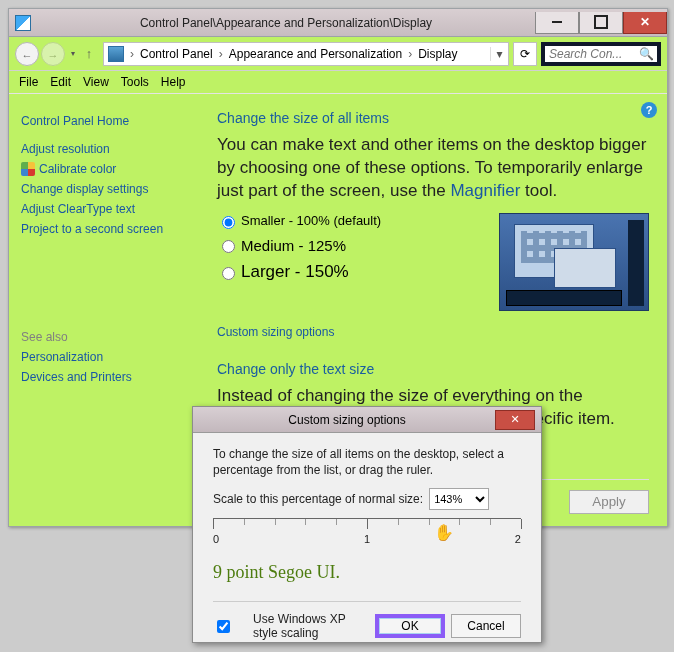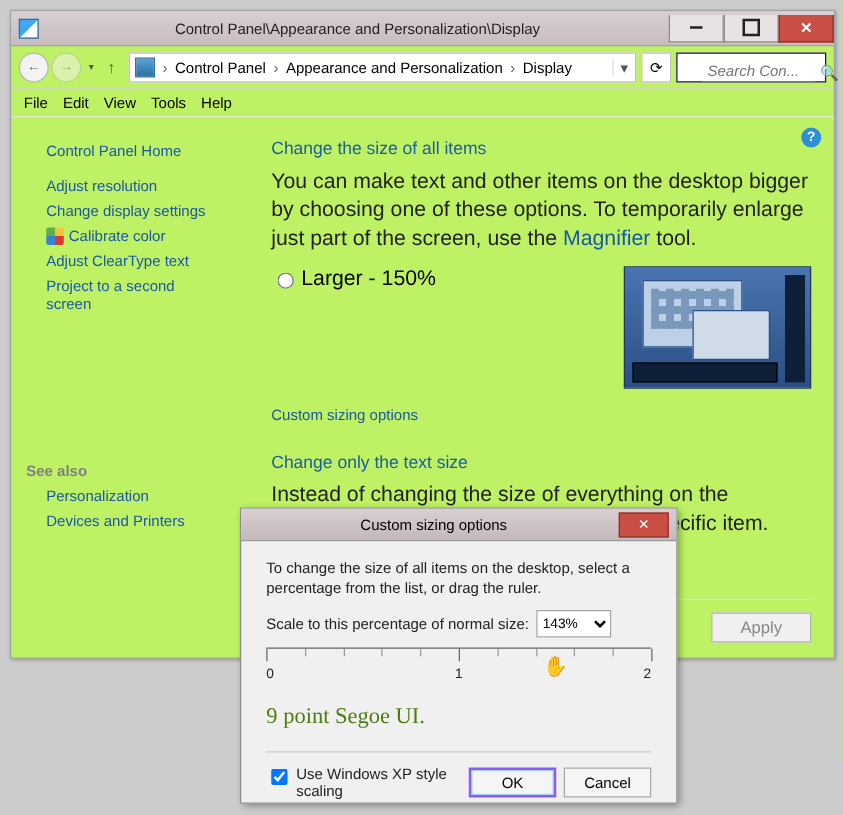--- a/index.html
+++ b/index.html
@@ -70,34 +70,34 @@
     flex:1; display:flex; align-items:center;
     border:1px solid #bfbfbf; height:24px; margin:0 4px;
     background:#fff;
   }
   .addrbar .seg { padding:0 4px; color:#000; }
   .addrbar .sep::after { content:"›"; color:#666; padding:0 2px; }
   .addr-icon { width:16px; height:16px; margin:0 4px;
     background:linear-gradient(#5aa3d6,#2d6fa3); border:1px solid #2d6fa3;}
   .addr-drop { width:18px; text-align:center; color:#555; border-left:1px solid #ddd;}
   .refresh { width:24px;height:24px;border:1px solid #bfbfbf;background:#fff;display:flex;align-items:center;justify-content:center; }
-  .searchbox { width:120px; height:24px; border:1px solid #0f172a; margin-left:4px; display:flex;align-items:flex-end; background:#fff;padding-left:20px;}
+  .searchbox { width:120px; height:24px; border:4px solid #0f172a; margin-left:4px; display:flex;align-items:center; background:#fff;}
   .searchbox input { border:none; width:90px; font-size:12px; color:#888; font-style:italic; padding-left:4px; outline:none;}
   .searchbox .mag { font-size:12px; color:#888; padding:0 4px;}
   
   .menubar { display:flex; gap:12px; padding:4px 10px; border-bottom:1px solid #e4e4e4; font-size:12px;}
   
   .content { display:flex; }
   .sidebar { width:190px; padding:14px 12px; }
-  .sidebar a, .sidebar .seealso a { color:#1a58a4; text-decoration:none; display:block; margin:6px 16px; font-size:12px;}
+  .sidebar a, .sidebar .seealso a { color:#1a58a4; text-decoration:none; display:block; margin:6px 0; font-size:12px;}
   .sidebar .cphome { color:#1a58a4; margin-bottom:14px; display:block; }
   .sidebar .shield { display:inline-block; width:14px;height:14px;vertical-align:-3px;margin-right:4px;
     background: conic-gradient(#f5c33b 0 25%, #d63a2f 0 50%, #3a84cf 0 75%, #5fae4d 0 100%);
     border-radius:2px;}
-  .sidebar .seealso-h { color:#808080; margin-top:120px; font-size:12px;font-weight:bold; }
+  .sidebar .seealso-h { color:#808080; margin-top:94px; font-size:12px; }
   .main { flex:1; padding:12px 18px; position:relative; }
   .help-icon { position:absolute; top:8px; right:10px; width:16px;height:16px;
     border-radius:50%; background:#2d8fd6; color:#fff; font-size:11px; font-weight:bold;
     display:flex;align-items:center;justify-content:center;}
   h3.section { color:#1a5ea0; font-weight:normal; font-size:14px; margin:4px 0 8px;}
   .desc { font-size:17px; color:#222; line-height:1.35; margin-bottom:10px;}
   .desc a { color:#1a58a4; }
   .radio-row { display:flex; align-items:center; margin:8px 0; font-size:13px;}
   .radio-row input { margin-right:6px; }
   .radio-row.med label { font-size:15px; }
@@ -145,23 +145,23 @@
   .ruler {
     border-top:1px solid #666;
     height:34px; position:relative; margin:4px 0 10px;
   }
   .ruler .tick { position:absolute; top:0; width:1px; height:10px; background:#666;}
   .ruler .stick { position:absolute; top:0; width:1px; height:6px; background:#999;}
   .ruler .cursor { position:absolute; top:4px; font-size:16px; }
   .ruler .lbl { position:absolute; top:14px; font-size:11px; color:#222;}
   .sample { font-family:"Segoe UI"; font-size:18px; color:#4d7c0f; margin:4px 0 18px;}
   .dlg-footer { display:flex; align-items:center; gap:6px; border-top:1px solid #ccc; padding-top:10px;}
-  .dlg-footer .xp { flex:1; display:flex; align-items:flex-start; gap:4px; font-size:12px;}
+  .dlg-footer .xp { flex:1; display:flex; align-items:center; gap:20px; font-size:12px;}
   .dlg-footer button { width:70px; height:24px; border:1px solid #a6a6a6; background:#f5f5f5; font-size:12px;}
-  .dlg-footer button.ok { border:2px solid #8b5cf6; box-shadow:inset 0 0 0 1px #a9d3f0;}
+  .dlg-footer button.ok { border:4px solid #8b5cf6; box-shadow:inset 0 0 0 1px #a9d3f0;}
 </style>
 </head>
 <body>
 
 <div class="window">
 
   <div class="titlebar">
     <div class="sys-icon"></div>
     <div class="title">Control Panel\Appearance and Personalization\Display</div>
     <div class="title-buttons">
@@ -200,22 +200,22 @@
     <span>View</span>
     <span>Tools</span>
     <span>Help</span>
   </div>
 
   <div class="content">
 
     <div class="sidebar">
       <a class="cphome">Control Panel Home</a>
       <a>Adjust resolution</a>
+      <a><span class="shield"></span><span>Calibrate color</span></a>
       <a>Change display settings</a>
-      <a><span class="shield"></span><span>Calibrate color</span></a>
       <a>Adjust ClearType text</a>
       <a>Project to a second screen</a>
 
       <div class="seealso-h">See also</div>
       <a>Personalization</a>
       <a>Devices and Printers</a>
     </div>
 
     <div class="main">
       <div class="help-icon">?</div>
@@ -225,20 +225,28 @@
         <span>You can make text and other items on the desktop bigger by choosing one of these options. To temporarily enlarge just part of the screen, use the </span><a>Magnifier</a><span> tool.</span>
       </div>
 
       <div class="preview">
         <div class="win1"></div>
           <div class="win2"></div>
           <div class="tb"></div>
           <div class="sb"></div>
       </div>
 
+      <div class="radio-row">
+        <input type="radio" name="sz" checked="" style="">
+        <label>Smaller - 100% (default)</label>
+      </div>
+      <div class="radio-row med">
+        <input type="radio" name="sz" style="">
+        <label>Medium - 125%</label>
+      </div>
       <div class="radio-row lrg">
         <input type="radio" name="sz" style="">
         <label>Larger - 150%</label>
       </div>
 
       <div style="clear:both"></div>
       <span class="custom-link">Custom sizing options</span>
 
       <h3 class="section">Change only the text size</h3>
       <div class="desc">Instead of changing the size of everything on the desktop, change only the text size for a specific item.</div>

